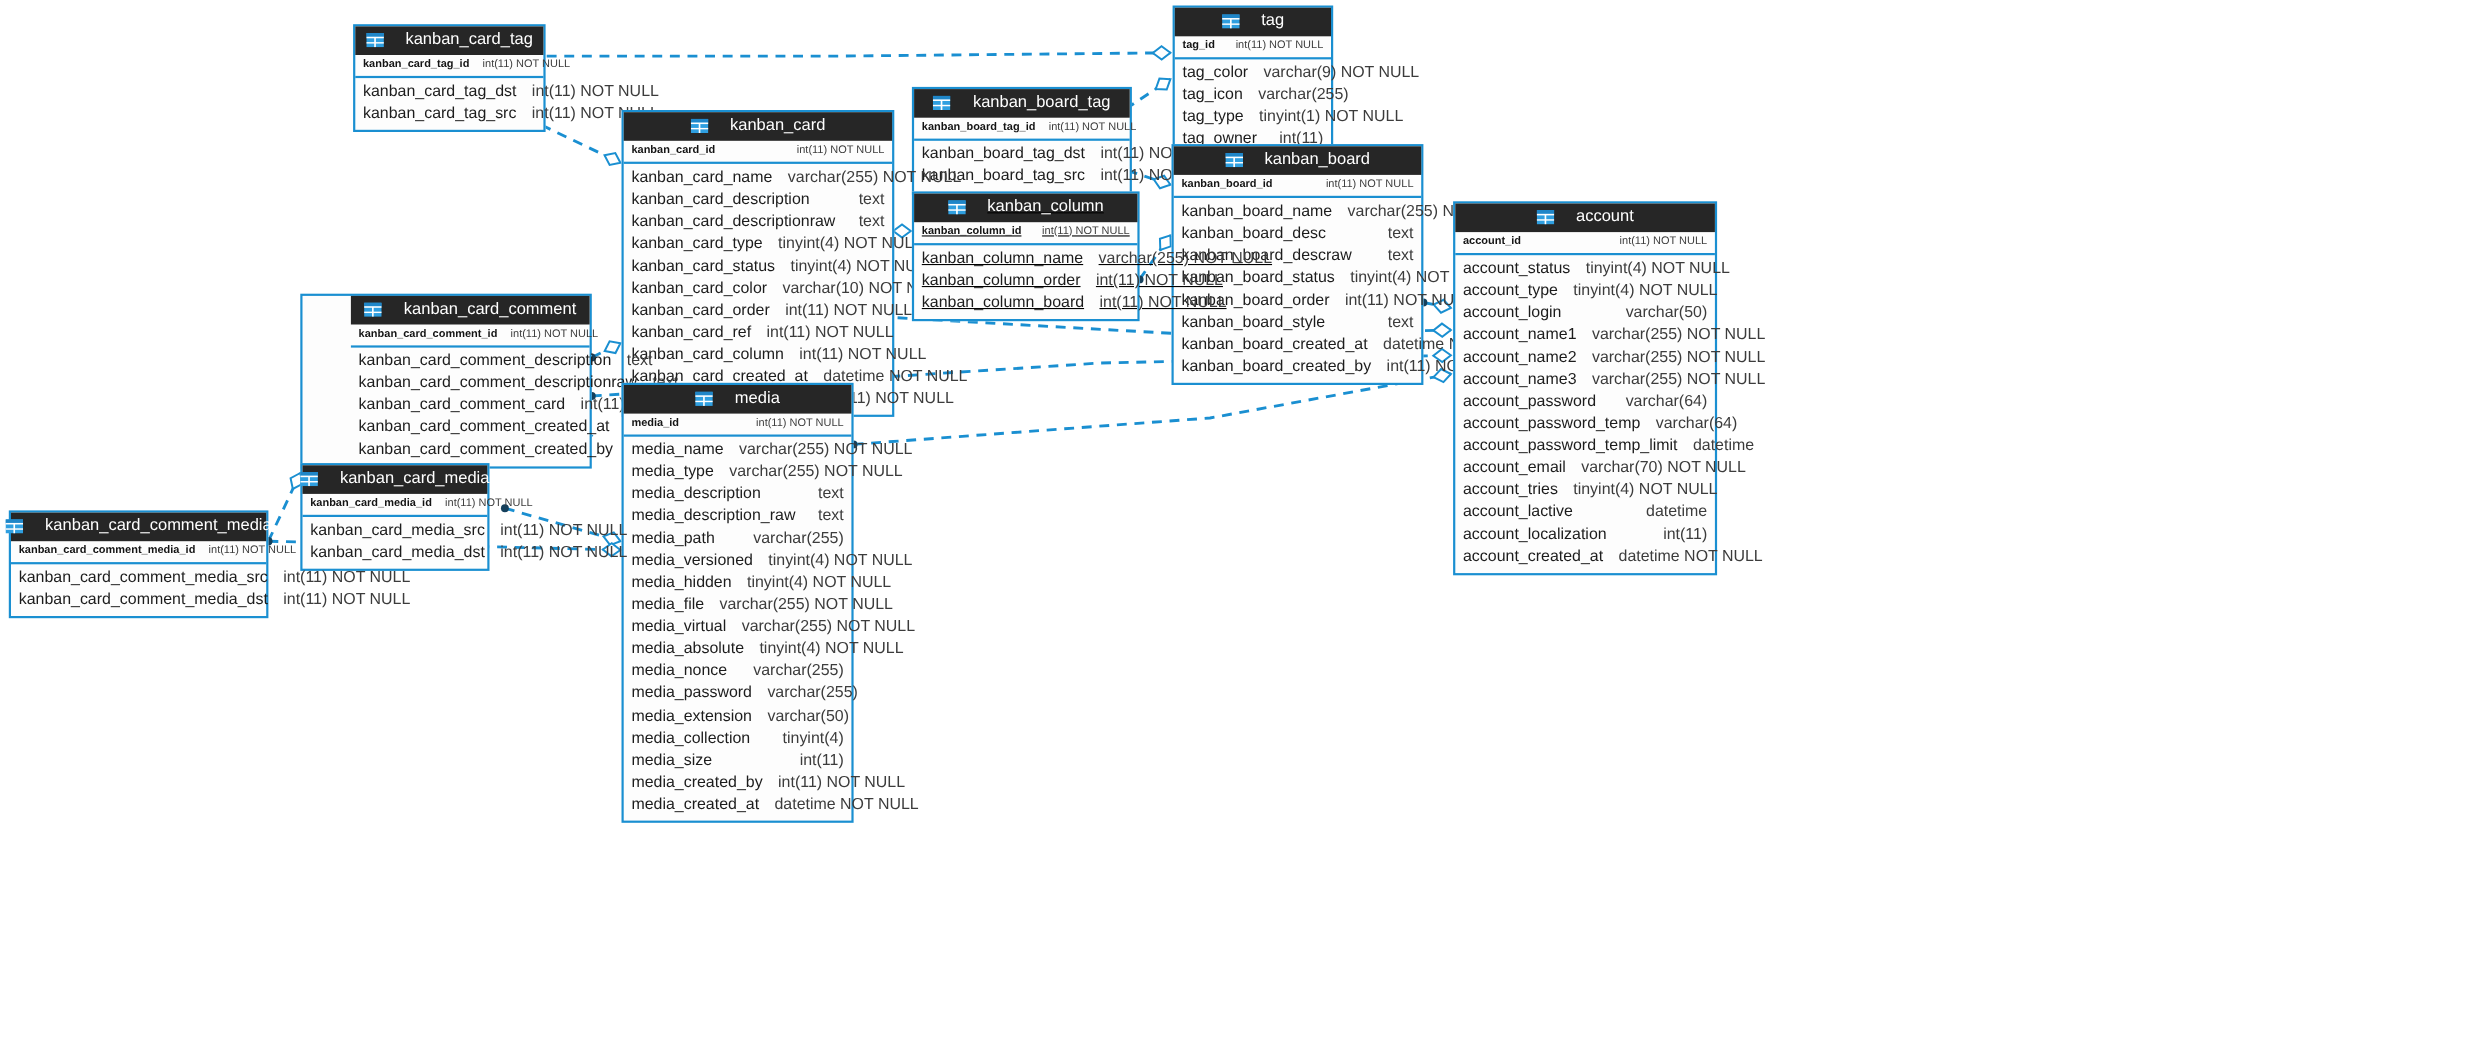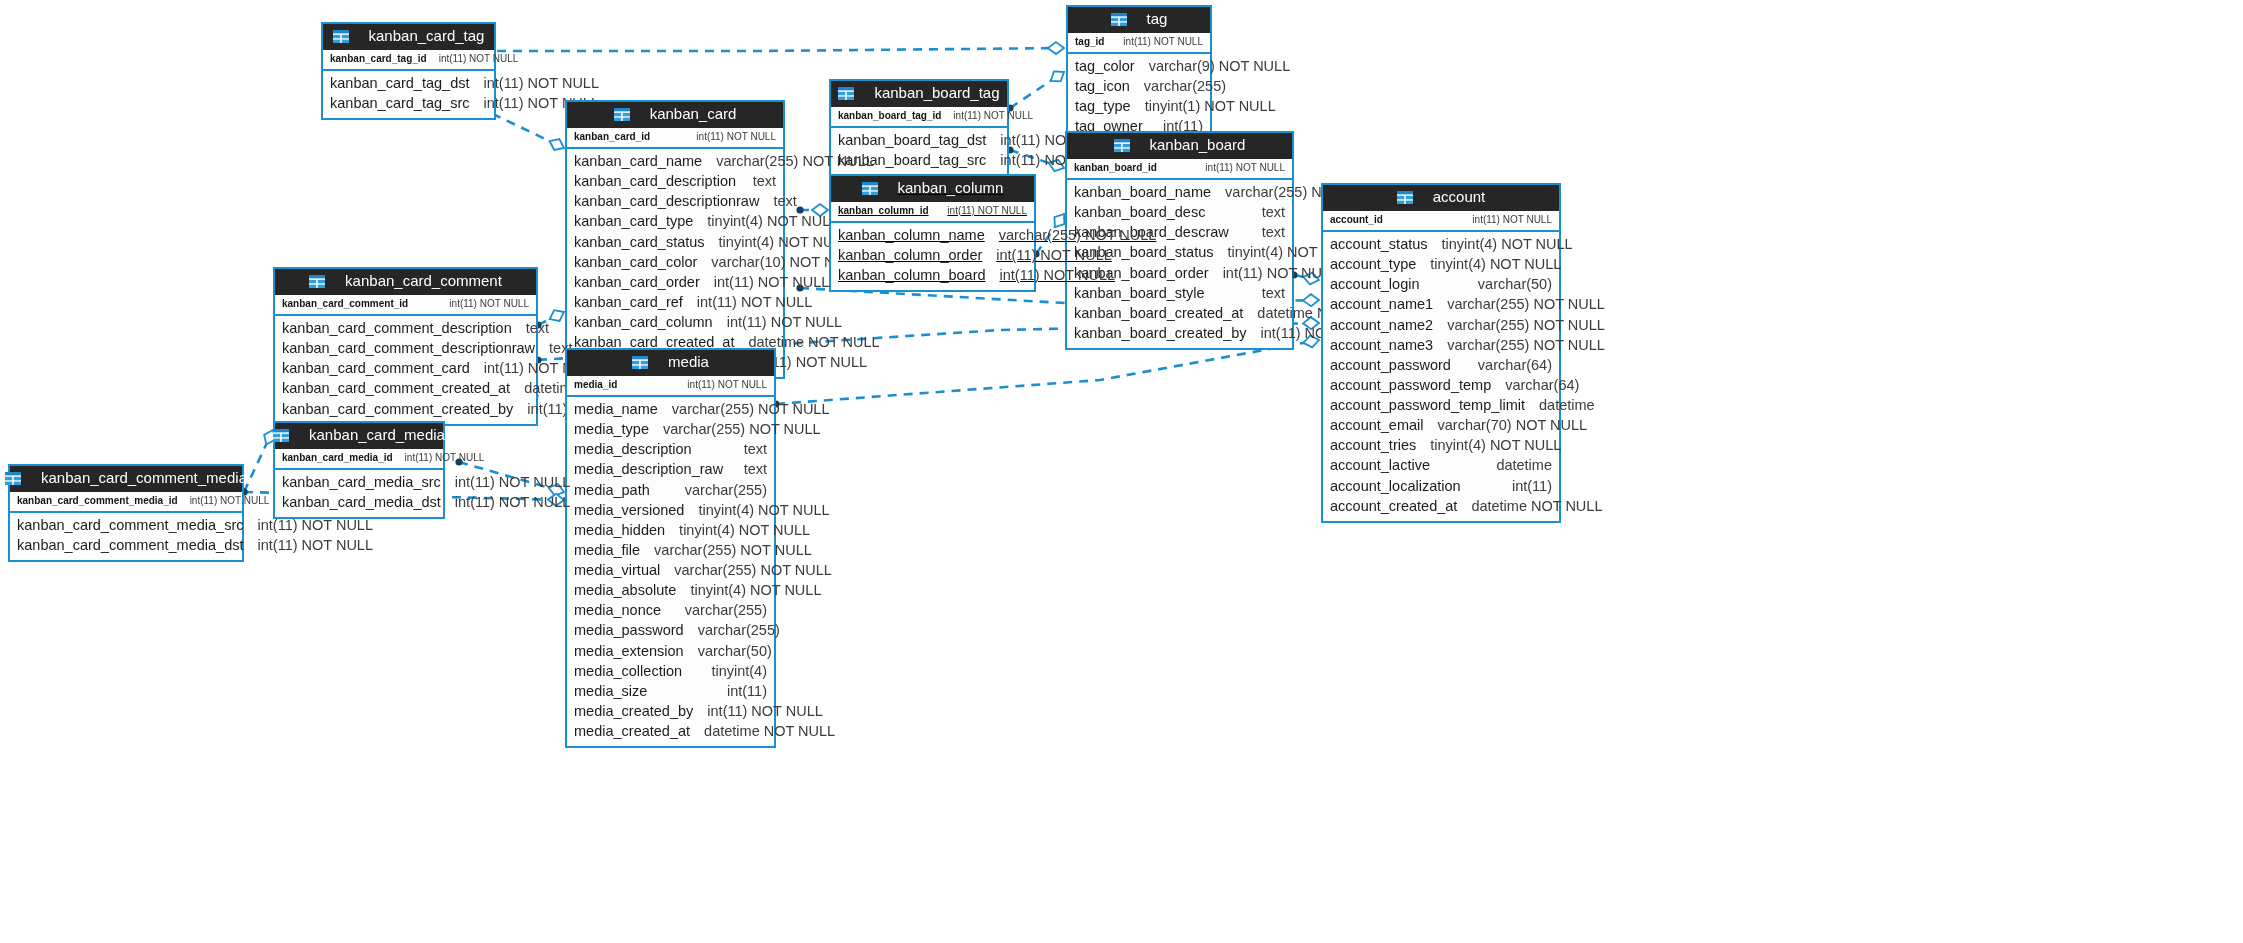--- a/index.html
+++ b/index.html
@@ -205,21 +205,21 @@
           <div class="col-row">
             <span class="col-name">tag_type</span>
             <span class="col-type">tinyint(1) NOT NULL</span>
           </div>
           <div class="col-row">
             <span class="col-name">tag_owner</span>
             <span class="col-type">int(11)</span>
           </div>
         </div>
       </div>
-      <div class="entity" style="left: 829px; top: 79px; width: 180px;">
+      <div class="entity" style="left: 829px; top: 79px; width: 200px;">
         <div class="entity-header">
           <span class="tbl-icon">
             <svg width="16" height="13" viewBox="0 0 16 13" xmlns="http://www.w3.org/2000/svg">
               <rect x="0" y="0" width="16" height="13" fill="#2f9fe0"></rect>
               <rect x="0" y="0" width="16" height="3.4" fill="#1f86c8"></rect>
               <rect x="7.2" y="4.2" width="1.5" height="8.8" fill="#ffffff"></rect>
               <rect x="0" y="3.4" width="16" height="1.4" fill="#ffffff"></rect>
               <rect x="0" y="8.3" width="16" height="1.3" fill="#ffffff"></rect>
             </svg>
           </span>
@@ -233,21 +233,21 @@
           <div class="col-row">
             <span class="col-name">kanban_board_tag_dst</span>
             <span class="col-type">int(11) NOT NULL</span>
           </div>
           <div class="col-row">
             <span class="col-name">kanban_board_tag_src</span>
             <span class="col-type">int(11) NOT NULL</span>
           </div>
         </div>
       </div>
-      <div class="entity" style="left: 565px; top: 100px; width: 220px;">
+      <div class="entity" style="left: 565px; top: 100px; width: 248px;">
         <div class="entity-header">
           <span class="tbl-icon">
             <svg width="16" height="13" viewBox="0 0 16 13" xmlns="http://www.w3.org/2000/svg">
               <rect x="0" y="0" width="16" height="13" fill="#2f9fe0"></rect>
               <rect x="0" y="0" width="16" height="3.4" fill="#1f86c8"></rect>
               <rect x="7.2" y="4.2" width="1.5" height="8.8" fill="#ffffff"></rect>
               <rect x="0" y="3.4" width="16" height="1.4" fill="#ffffff"></rect>
               <rect x="0" y="8.3" width="16" height="1.3" fill="#ffffff"></rect>
             </svg>
           </span>
@@ -457,21 +457,21 @@
           <div class="col-row">
             <span class="col-name">account_localization</span>
             <span class="col-type">int(11)</span>
           </div>
           <div class="col-row">
             <span class="col-name">account_created_at</span>
             <span class="col-type">datetime NOT NULL</span>
           </div>
         </div>
       </div>
-      <div class="entity" style="left: 273px; top: 267px; width: 265px;">
+      <div class="entity" style="left: 273px; top: 267px; width: 265px; padding-left: 44px;">
         <div class="entity-header">
           <span class="tbl-icon">
             <svg width="16" height="13" viewBox="0 0 16 13" xmlns="http://www.w3.org/2000/svg">
               <rect x="0" y="0" width="16" height="13" fill="#2f9fe0"></rect>
               <rect x="0" y="0" width="16" height="3.4" fill="#1f86c8"></rect>
               <rect x="7.2" y="4.2" width="1.5" height="8.8" fill="#ffffff"></rect>
               <rect x="0" y="3.4" width="16" height="1.4" fill="#ffffff"></rect>
               <rect x="0" y="8.3" width="16" height="1.3" fill="#ffffff"></rect>
             </svg>
           </span>

